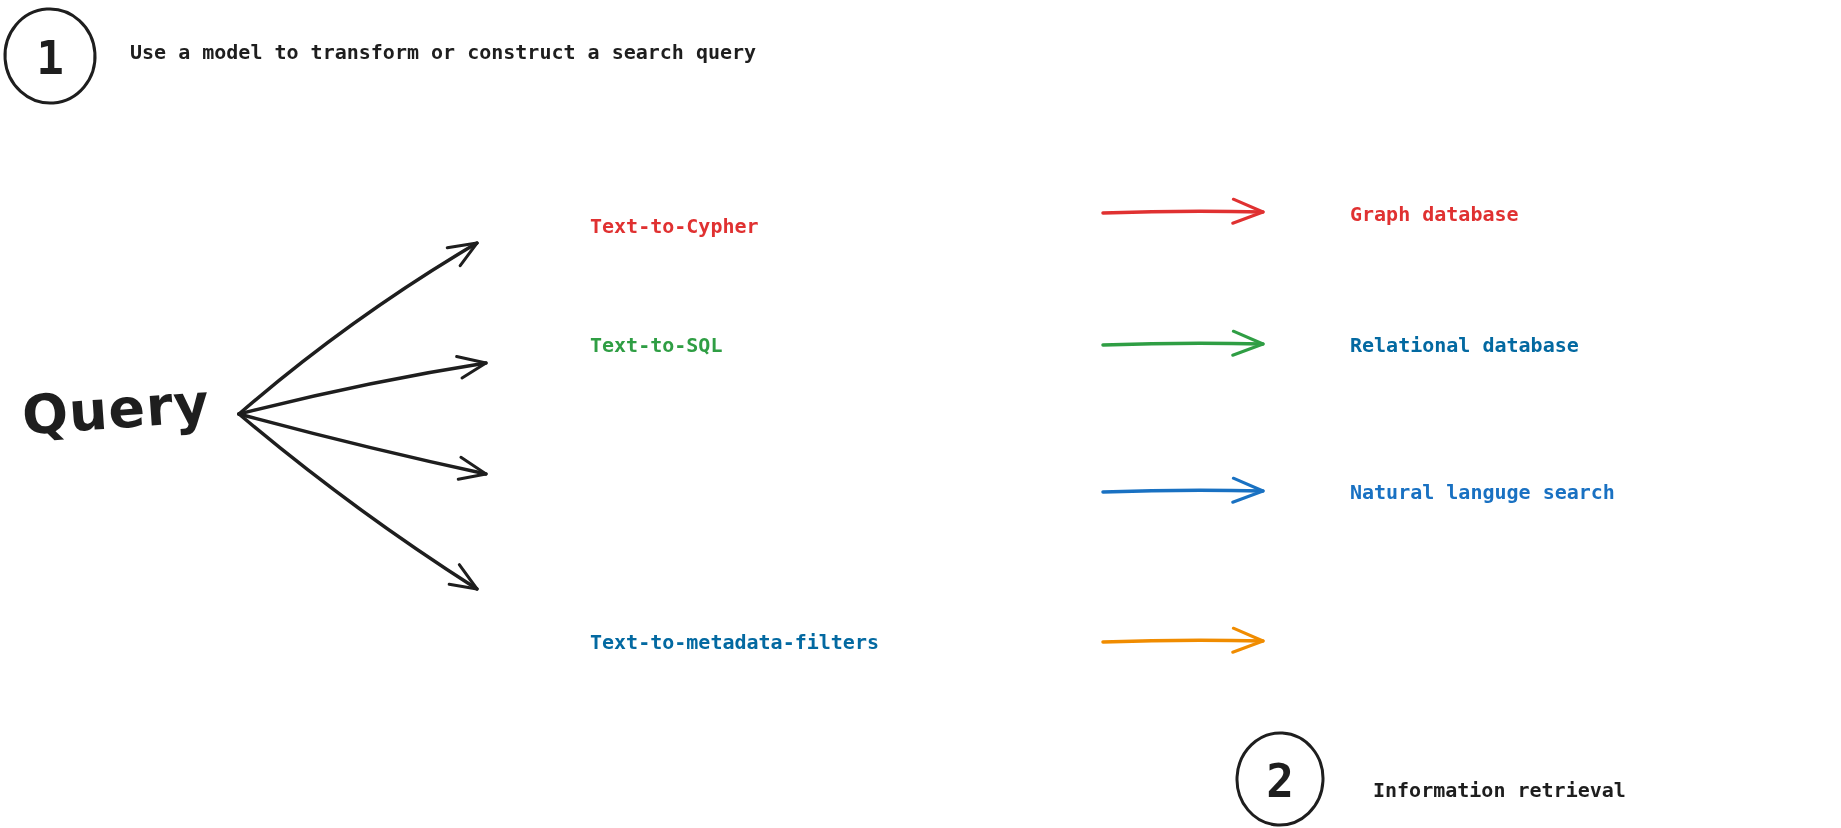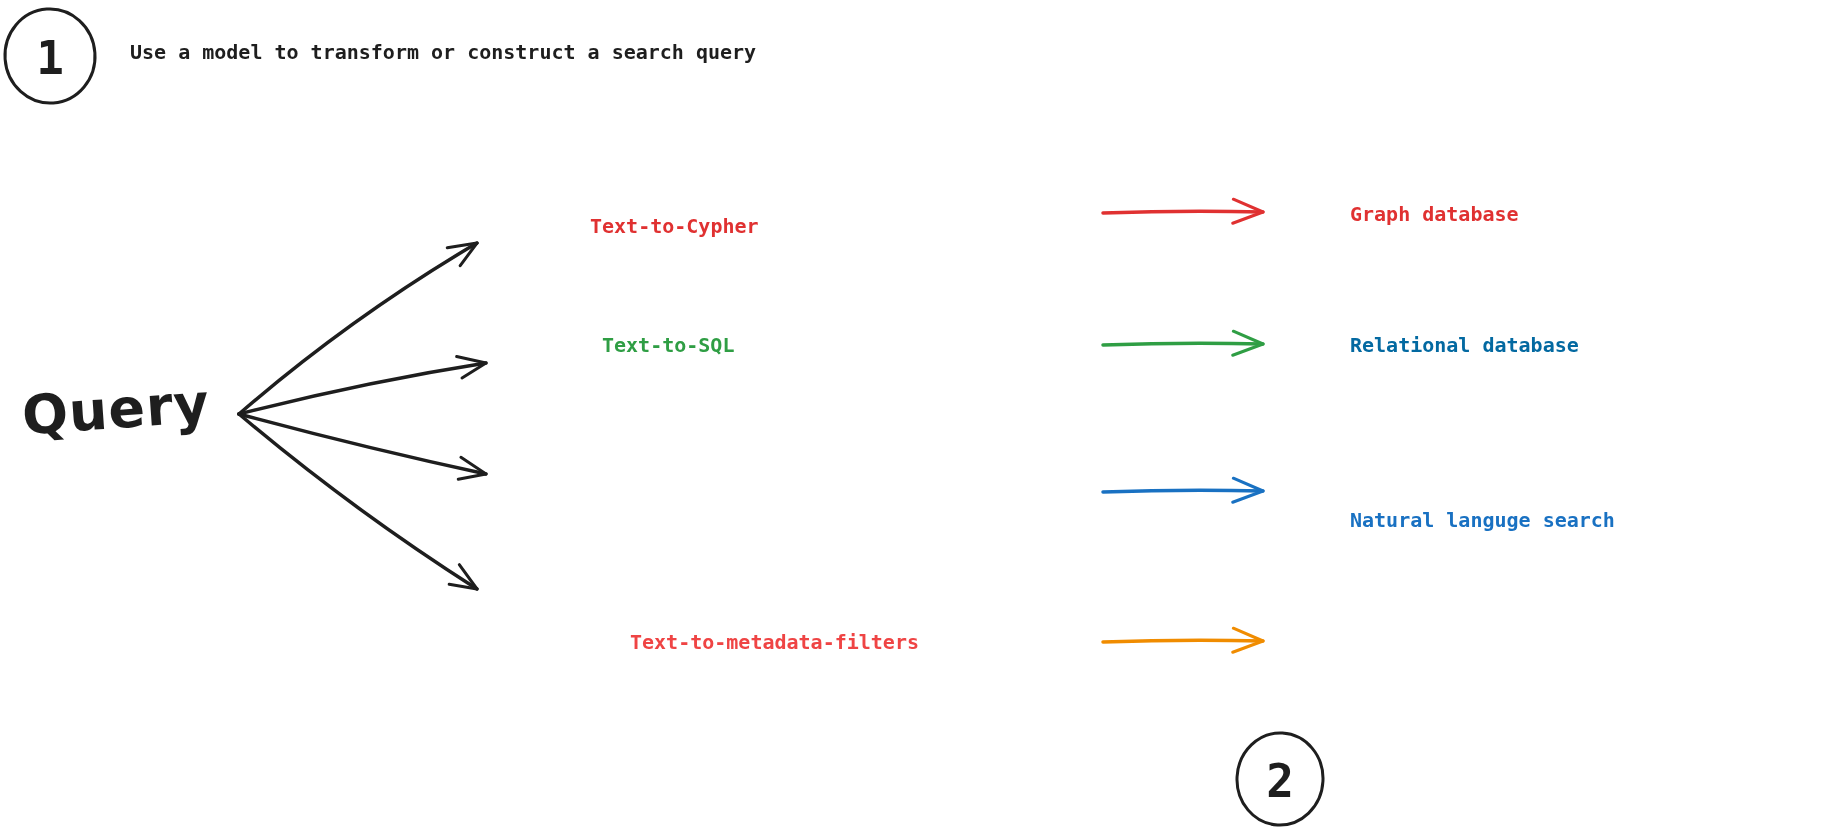--- a/index.html
+++ b/index.html
@@ -86,22 +86,23 @@
   </svg>
 
   <div class="step-number" style="left:50px; top:58px;">1</div>
   <div class="label step-title" style="left:130px; top:32px;">Use a model to transform or construct a search query</div>
 
   <div class="query-label">Query</div>
 
   <div class="label" style="left: 590px; top: 194px; color: rgb(224, 49, 49); margin-top: 12px;">Text-to-Cypher</div>
   <div class="label" style="left: 1350px; top: 194px; color: rgb(224, 49, 49);">Graph database</div>
 
-  <div class="label" style="left: 590px; top: 325px; color: rgb(47, 158, 68); margin-left: 12px;">Text-to-SQL</div>
+  <div class="label" style="left: 590px; top: 325px; color: rgb(47, 158, 68);">Text-to-SQL</div>
   <div class="label" style="left: 1350px; top: 325px; color: #0369a1;">Relational database</div>
 
-  <div class="label" style="left: 1350px; top: 500px; color: rgb(25, 113, 194);">Natural languge search</div>
+  <div class="label" style="left: 1350px; top: 472px; color: rgb(25, 113, 194);">Natural languge search</div>
 
-  <div class="label" style="left: 590px; top: 622px; color: #ef4444; margin-left: 40px;">Text-to-metadata-filters</div>
+  <div class="label" style="left: 590px; top: 622px; color: #0369a1;">Text-to-metadata-filters</div>
 
   <div class="step-number" style="left:1280px; top:781px;">2</div>
+  <div class="label step-title" style="left:1373px; top:770px;">Information retrieval</div>
 
 </div>
 
 </body></html>

